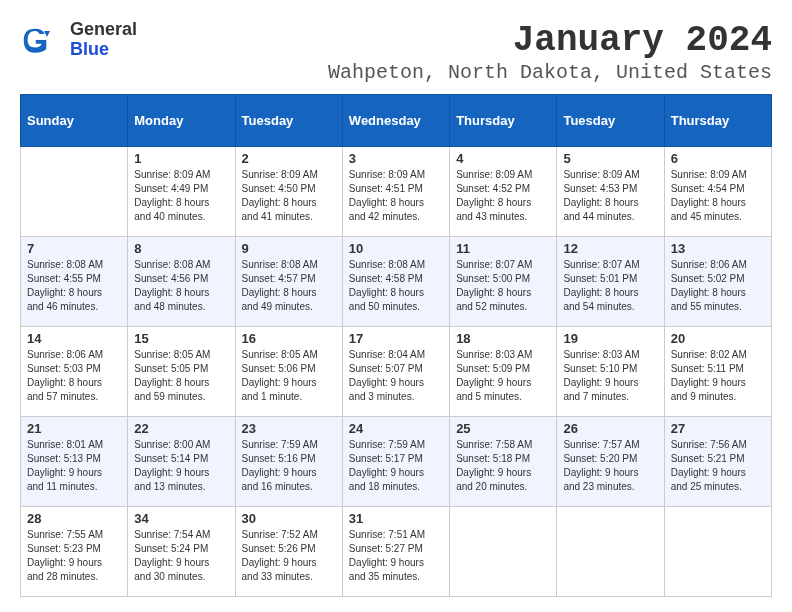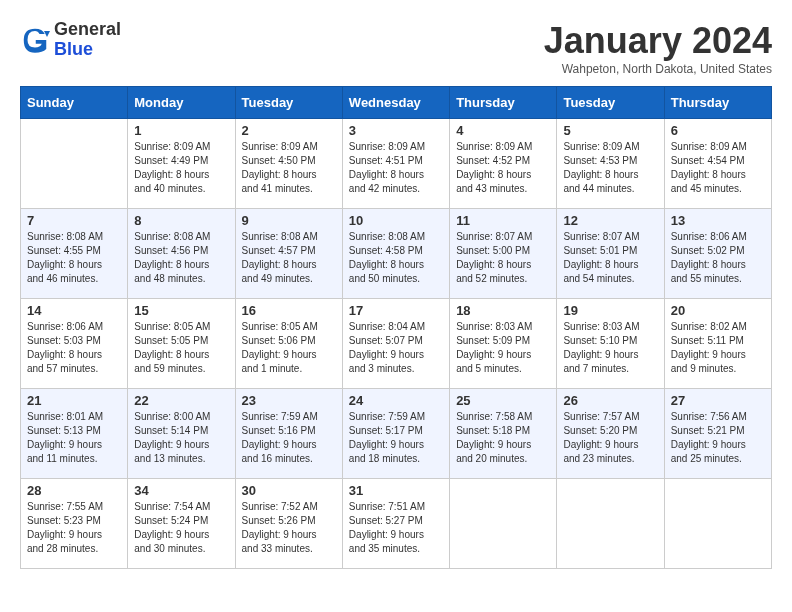--- a/index.html
+++ b/index.html
@@ -12,55 +12,56 @@
     }
     .header-section {
       display: flex;
       justify-content: space-between;
       align-items: flex-start;
       margin-bottom: 10px;
     }
     .logo {
       display: flex;
       align-items: center;
-      gap: 4px;
+      gap: 20px;
     }
     .logo-text {
       font-size: 18px;
       font-weight: bold;
       line-height: 1.1;
     }
     .logo-text .general { color: #333; }
     .logo-text .blue { color: #1d4ed8; }
     .logo-icon {
       width: 30px;
       height: 30px;
     }
     .title-section {
       text-align: right;
+      font-family: Liberation Mono, monospace;
     }
     .month-title {
       font-size: 36px;
       font-weight: bold;
       color: #333;
     }
     .location-title {
-      font-size: 12px;
+      font-size: 20px;
       color: #555;
     }
     .calendar-table {
       width: 100%;
       border-collapse: collapse;
       border: 1px solid #ccc;
     }
     .calendar-table th {
       background-color: #1565c0;
       color: white;
       text-align: left;
-      padding: 8px 6px;
+      padding: 18px 6px;
       font-size: 13px;
       font-weight: bold;
       border: 1px solid #1254a0;
     }
     .calendar-table td {
       border: 1px solid #ccc;
       vertical-align: top;
       padding: 4px 6px;
       width: calc(100% / 7);
       min-height: 80px;

